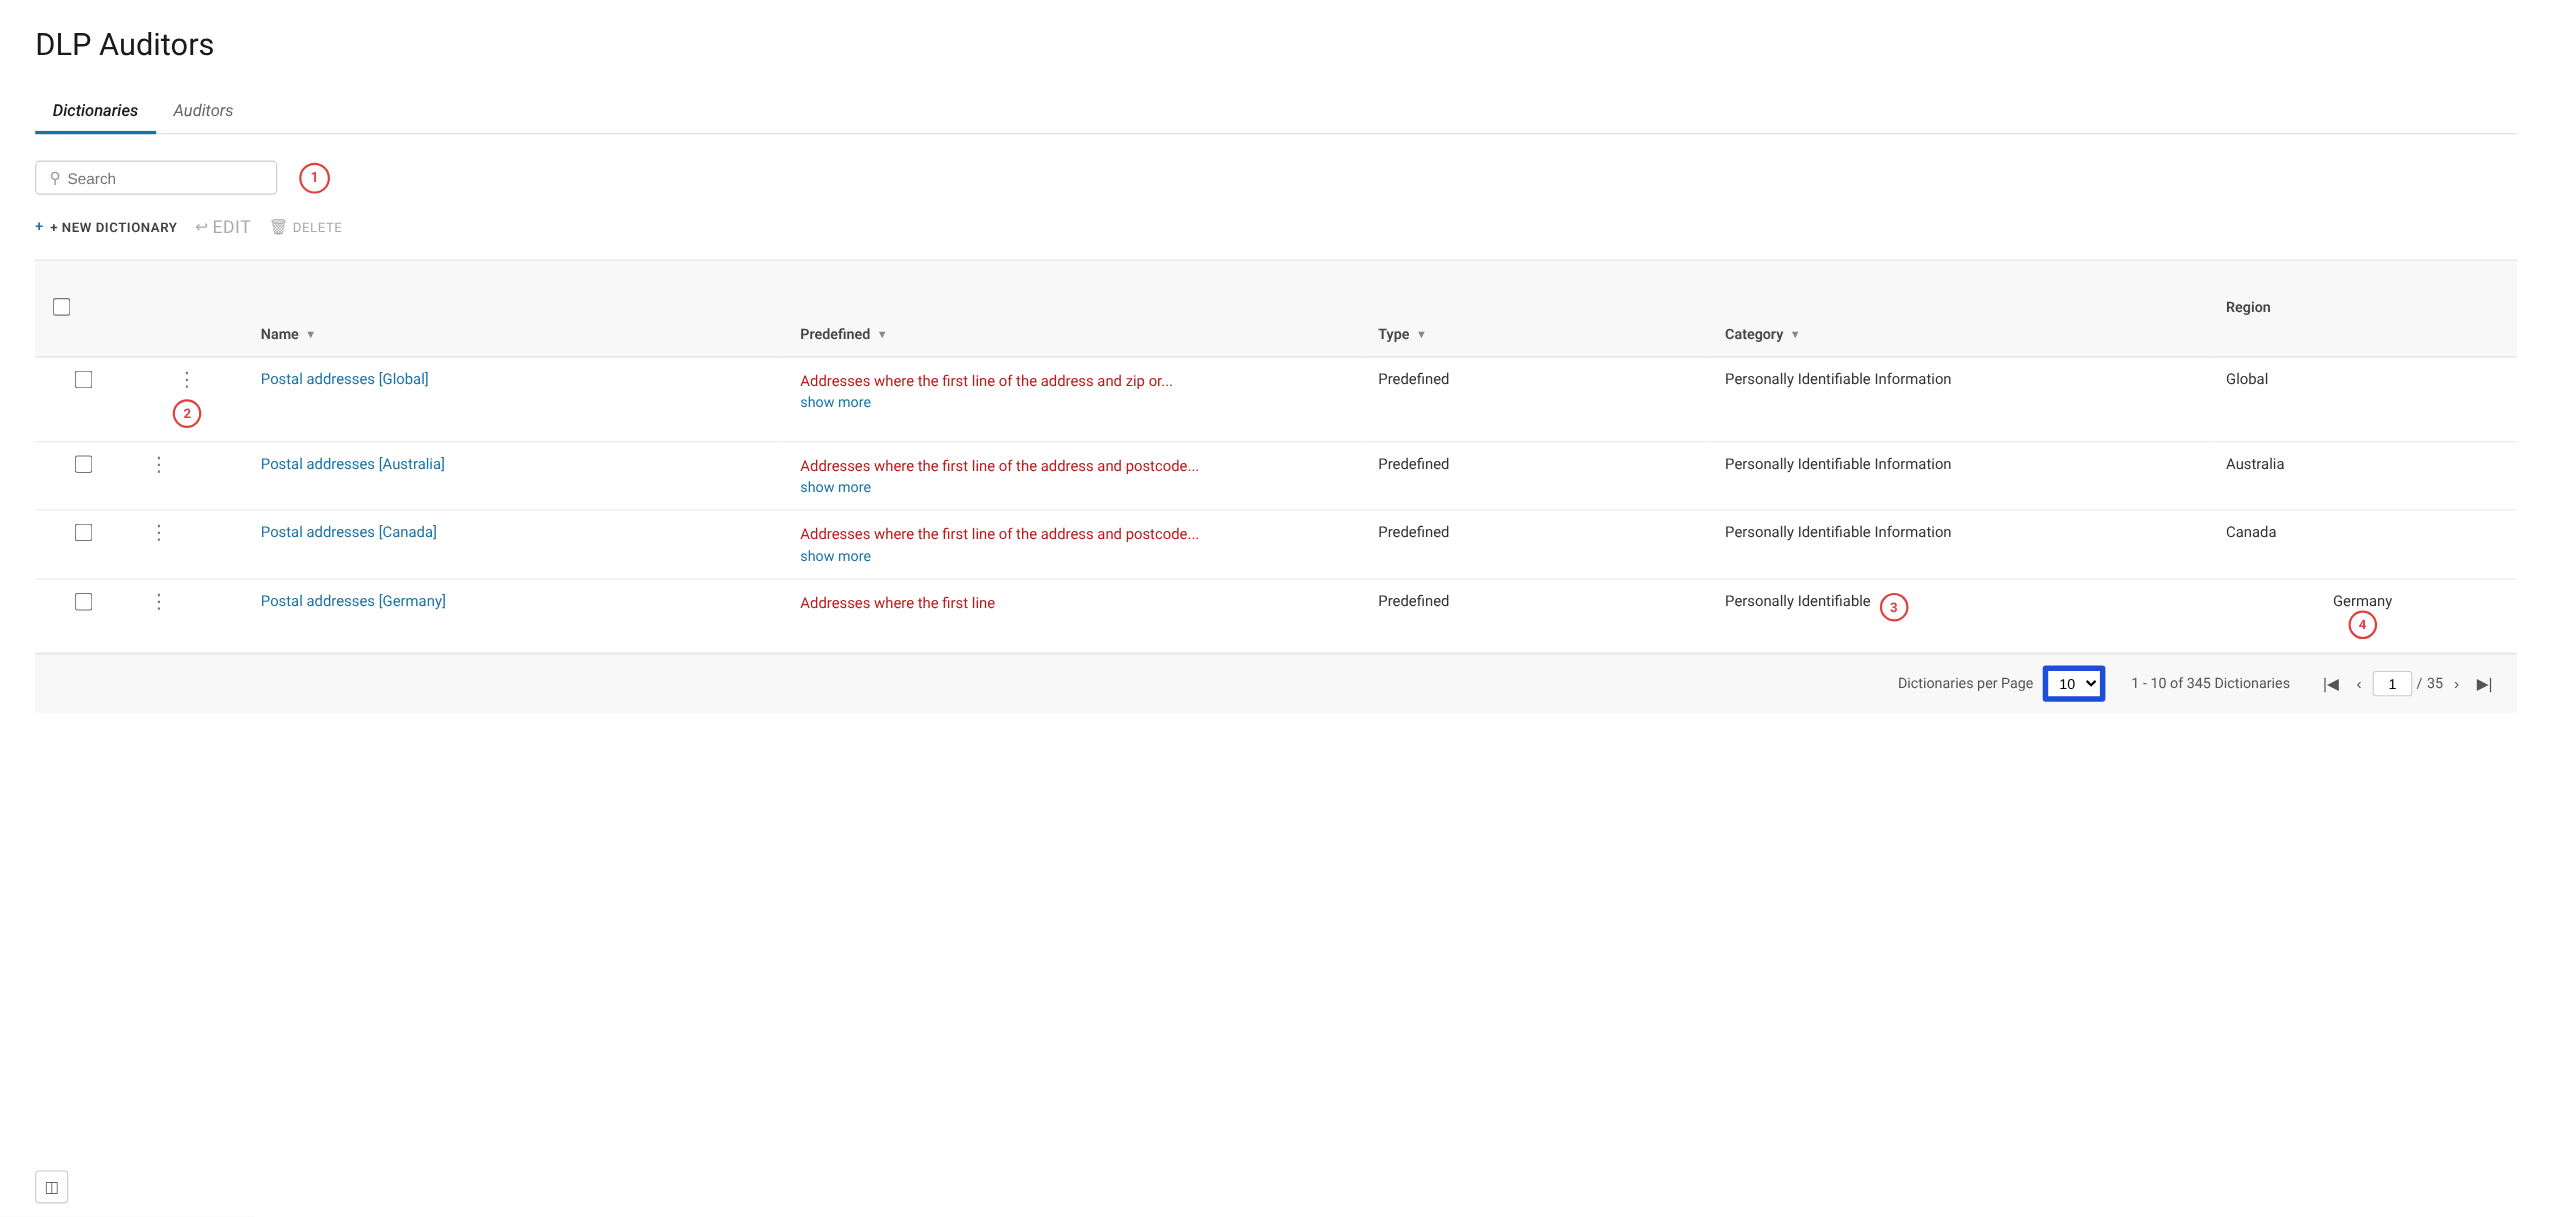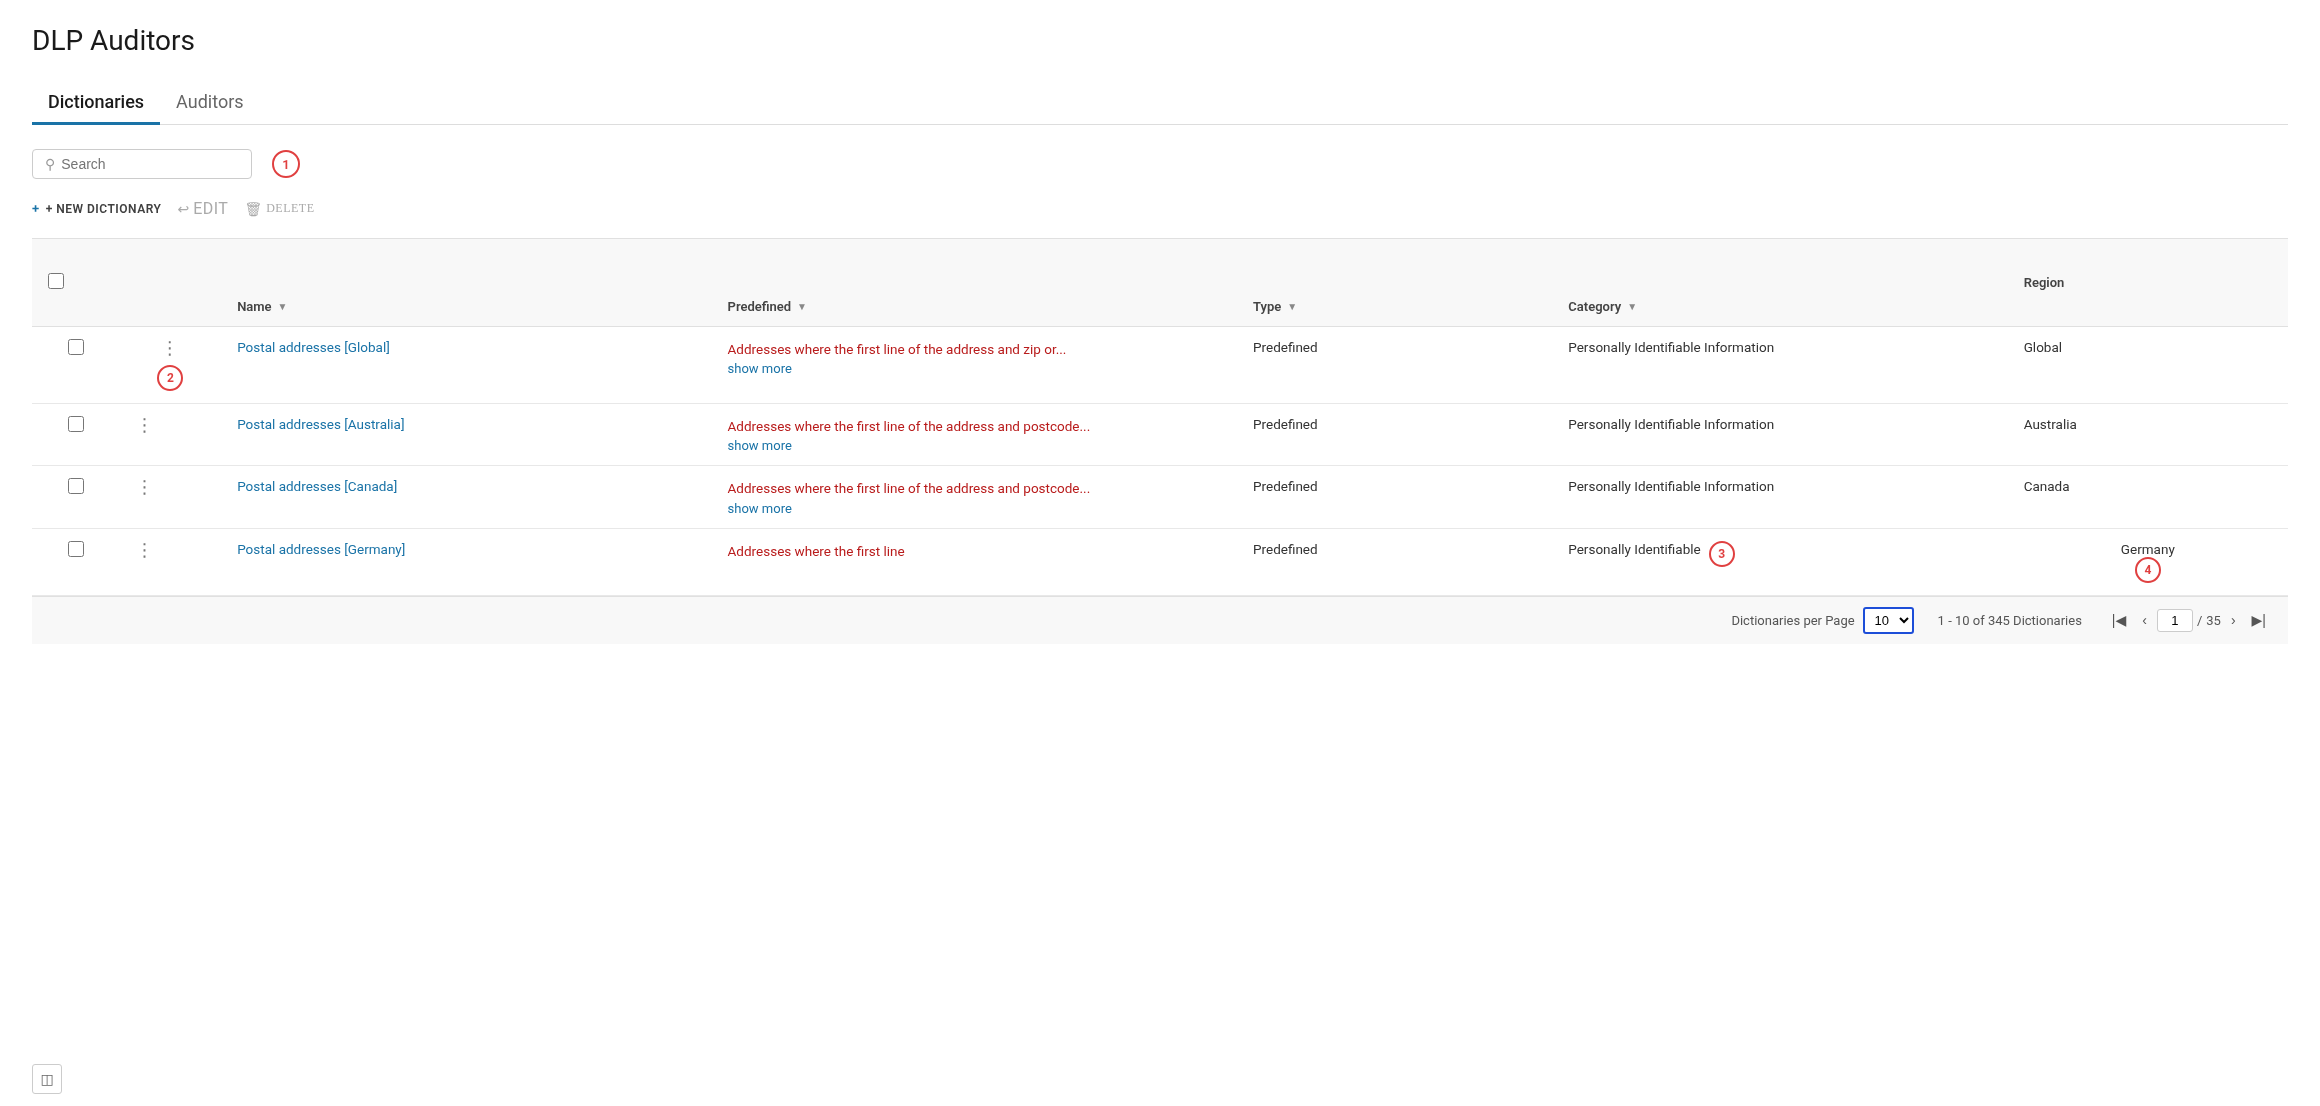--- a/index.html
+++ b/index.html
@@ -3,21 +3,21 @@
   <meta charset="utf-8">
   <style>
     * { box-sizing: border-box; margin: 0; padding: 0; }
     body { font-family: -apple-system, BlinkMacSystemFont, 'Segoe UI', Roboto, Arial, sans-serif; background: #f5f5f5; color: #333; font-size: 14px; }
     
     .page-container { background: #fff; min-height: 100vh; padding: 24px 32px; }
     
     .page-title { font-size: 28px; font-weight: 400; color: #1a1a1a; margin-bottom: 24px; }
     
     .tabs-bar { display: flex; border-bottom: 1px solid #ddd; margin-bottom: 24px; }
-    .tab { padding: 10px 16px; cursor: pointer; font-size: 18px; color: #666; border-bottom: 3px solid transparent; margin-bottom: -1px; }
+    .tab { padding: 10px 16px; cursor: pointer; font-size: 15px; color: #666; border-bottom: 3px solid transparent; margin-bottom: -1px; font-style: italic; }
     .tab.active { color: #1a1a1a; border-bottom: 3px solid #1a73a7; font-weight: 500; }
     
     .toolbar { display: flex; align-items: center; gap: 20px; margin-bottom: 20px; }
     
     .search-box { display: flex; align-items: center; border: 1px solid #ccc; border-radius: 4px; padding: 6px 12px; width: 220px; background: #fff; }
     .search-box input { border: none; outline: none; font-size: 14px; color: #999; width: 100%; }
     .search-icon-wrap { margin-right: 6px; color: #999; font-size: 14px; }
     
     .step-badge { width: 28px; height: 28px; border-radius: 50%; border: 2px solid #e04040; display: flex; align-items: center; justify-content: center; color: #e04040; font-weight: 600; font-size: 13px; }
     
@@ -41,21 +41,21 @@
     .row-name-link { color: #1a73a7; cursor: pointer; font-size: 13.5px; text-align: center; }
     .row-desc-text { color: #b91c1c; line-height: 1.5; }
     .show-more { color: #1a73a7; cursor: pointer; font-size: 13px; display: block; margin-top: 2px; }
     
     .dots-btn { font-size: 18px; color: #777; cursor: pointer; letter-spacing: 1px; line-height: 1; }
     
     .checkbox-input { width: 16px; height: 16px; cursor: pointer; }
     
     .footer-bar { display: flex; align-items: center; justify-content: flex-end; padding: 10px 16px; border-top: 1px solid #e0e0e0; background: #f8f8f8; gap: 24px; }
     .footer-left { display: flex; align-items: center; gap: 8px; color: #555; font-size: 13px; }
-    .per-page-select { border: 2px solid #1d4ed8; border-radius: 3px; padding: 3px 6px; font-size: 13px; background: #fff; }
+    .per-page-select { border: 5px solid #1d4ed8; border-radius: 3px; padding: 3px 6px; font-size: 13px; background: #fff; text-align: right; }
     .pagination-info { font-size: 13px; color: #555; }
     .pagination-controls { display: flex; align-items: center; gap: 4px; }
     .page-btn { border: none; background: none; cursor: pointer; color: #555; padding: 4px 6px; font-size: 14px; border-radius: 3px; }
     .page-input { width: 36px; text-align: center; border: 1px solid #ccc; border-radius: 3px; padding: 3px 4px; font-size: 13px; }
     .page-total { font-size: 13px; color: #555; }
     
     .badge-circle { width: 26px; height: 26px; border-radius: 50%; border: 2px solid #e04040; display: inline-flex; align-items: center; justify-content: center; color: #e04040; font-weight: 700; font-size: 12px; }
     
     .filter-arrow { font-size: 10px; color: #888; }
     
@@ -91,21 +91,21 @@
     <div class="btn-new">
       <span>+</span>
       <span style="font-size:12px; letter-spacing:0.5px; color:#404040; margin-left:2px;">+ NEW DICTIONARY</span>
     </div>
     <div class="btn-action">
       <span style="font-size:14px;">↩</span>
       <span style="font-size:16px; letter-spacing:0.5px;text-align:center;">EDIT</span>
     </div>
     <div class="btn-action">
       <span style="font-size:14px;">🗑</span>
-      <span style="font-size:12px; letter-spacing:0.5px;font-family:Liberation Serif, serif;">DELETE</span>
+      <span style="font-size:12px; letter-spacing:0.5px;">DELETE</span>
     </div>
   </div>
 
   <table class="data-table">
     <thead>
       <tr>
         <th class="col-check">
           <input type="checkbox" class="checkbox-input" style="">
         </th>
         <th class="col-dots"></th>

